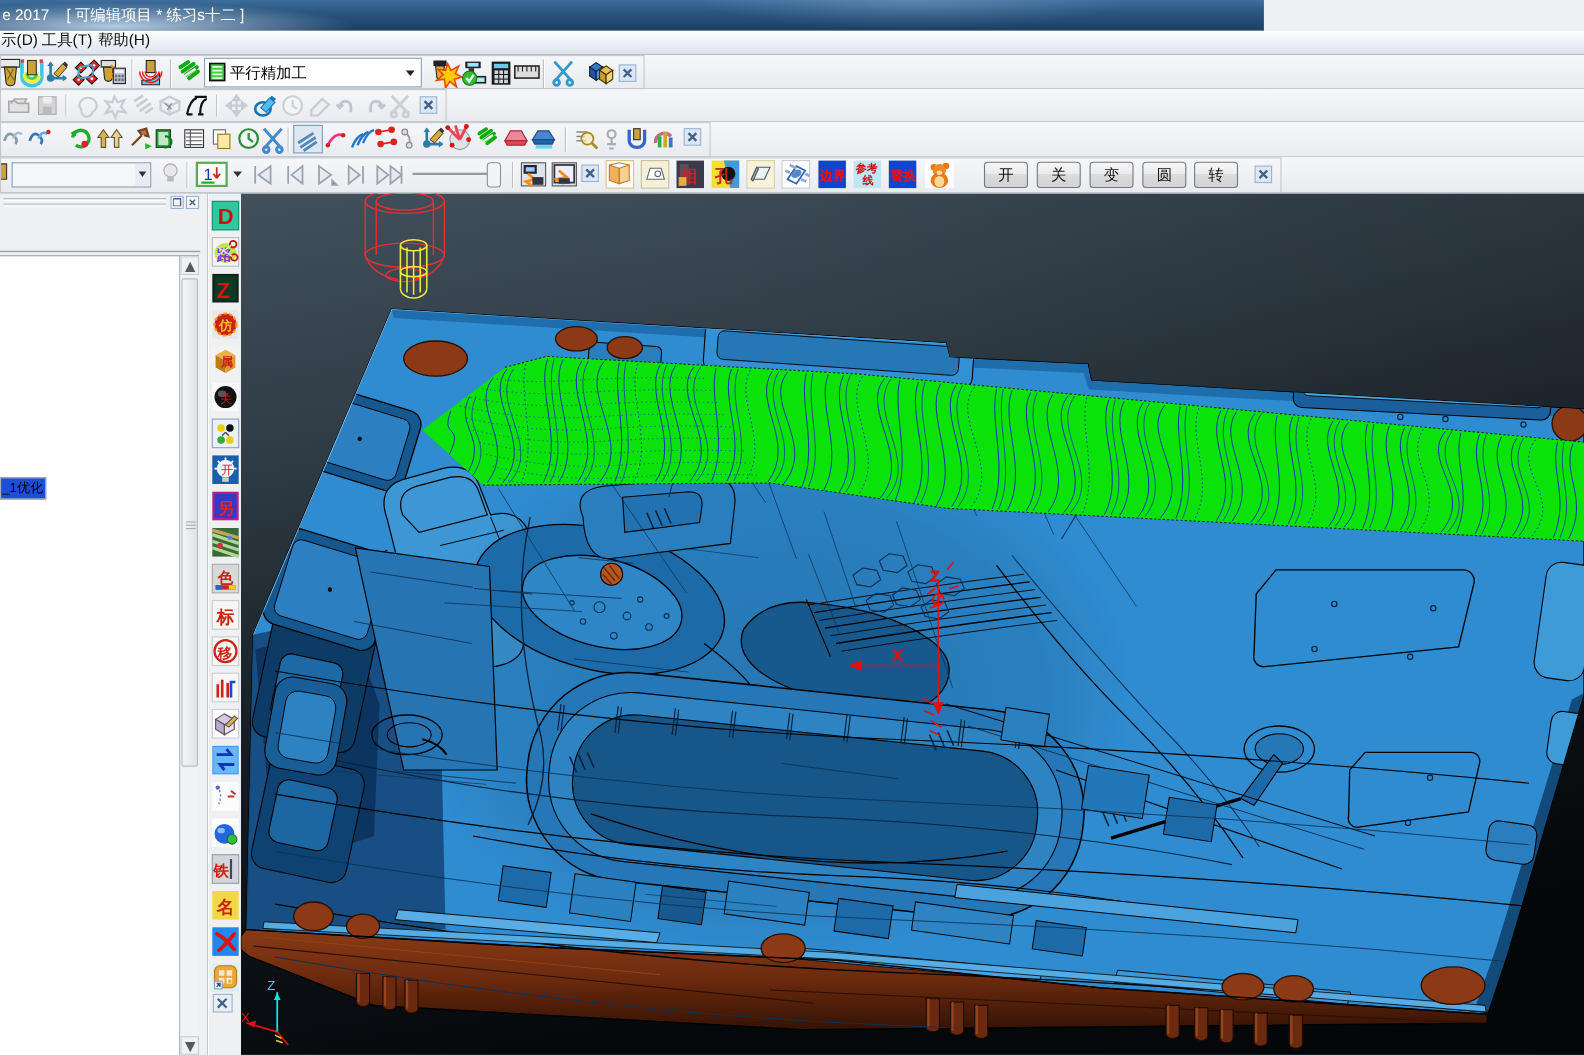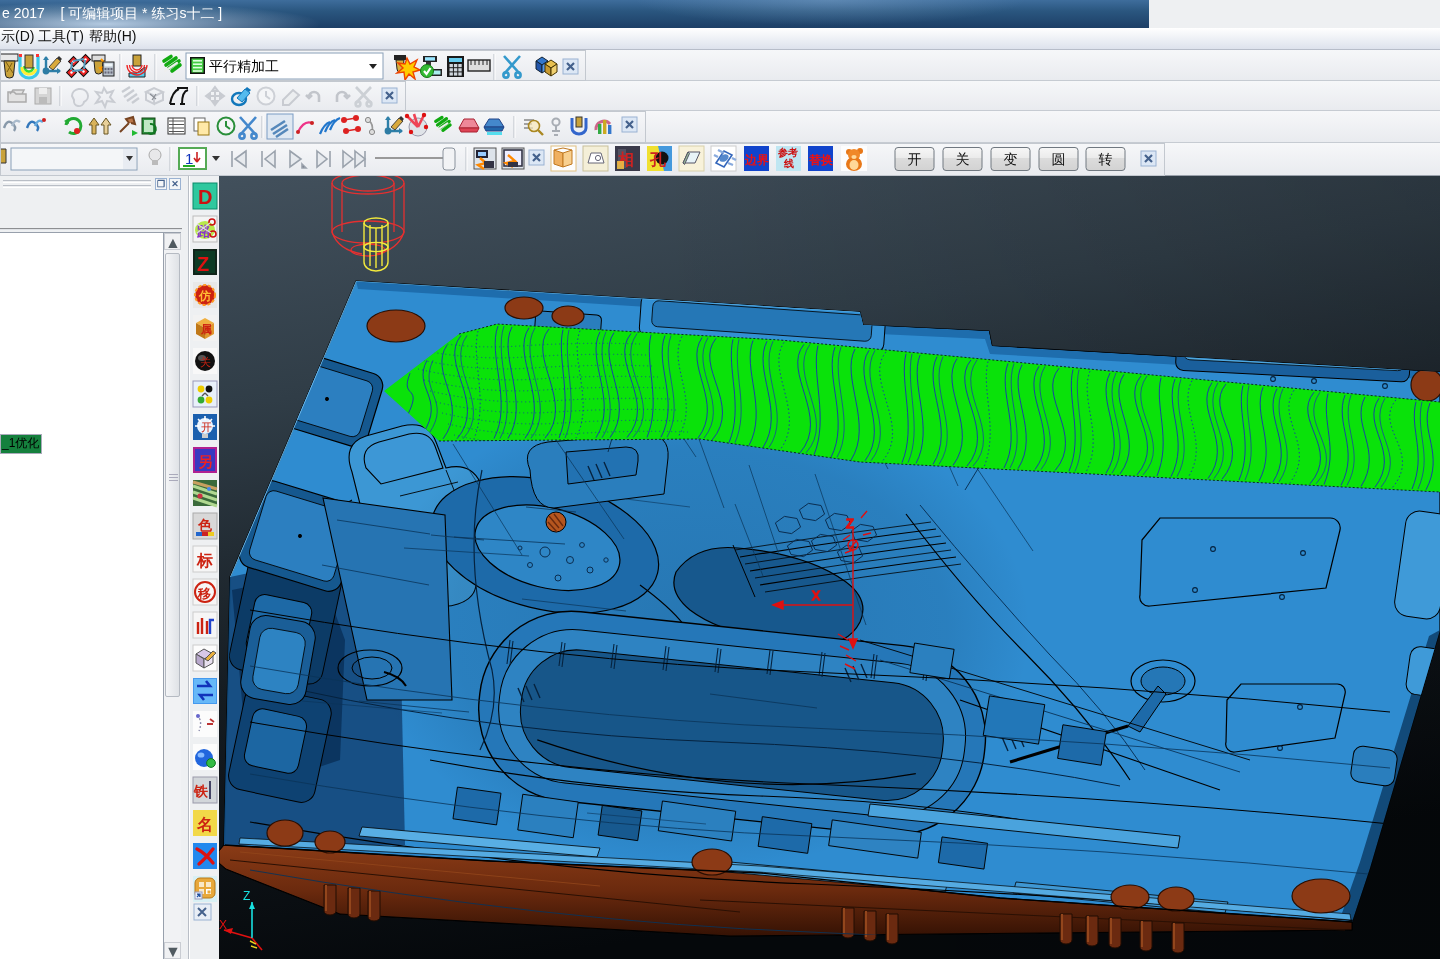--- a/index.html
+++ b/index.html
@@ -26,21 +26,21 @@
   border-top:1px solid #b9bec6; border-bottom:1px solid #fff; }
 .wbtn { position:absolute; top:2px; width:12px; height:12px; background:#f4f6f8; border:1px solid #9ab2d2;
   color:#44618c; font-size:9px; line-height:10px; text-align:center; font-weight:bold; }
 #lptool { position:absolute; left:0; top:17px; width:182px; height:37px; background:#eef0f2;
   border-bottom:2px groove #dfe2e6; }
 #lpwhite { position:absolute; left:0; top:56px; width:164px; height:727px; background:#fff; border-top:1px solid #98a0ac; border-right:1px solid #98a0ac; }
 #lpscroll { position:absolute; left:164px; top:56px; width:17px; height:727px; background:#f1f2f4; border-top:1px solid #98a0ac; }
 #lpscroll .arr { position:absolute; left:0; width:17px; height:17px; background:#f0f1f3; border:1px solid #c9ccd2; color:#505a60; }
 #thumb { position:absolute; left:1px; top:20px; width:15px; height:444px; background:linear-gradient(90deg,#f4f5f7,#dfe2e6); border:1px solid #b5bac2; border-radius:2px; }
 #thumb .g { position:absolute; left:3px; top:220px; width:9px; height:1px; border-top:1px solid #aab; box-shadow:0 3px 0 #aab, 0 6px 0 #aab; }
-#lplabel { position:absolute; left:0px; top:258px; background:#15803d; border:1px solid #aab; font-size:12px; padding:0 2px 1px 1px; color:#000; }
+#lplabel { position:absolute; left:0px; top:258px; background:#1d4ed8; border:1px solid #aab; font-size:12px; padding:0 2px 1px 1px; color:#000; }
 svg text { font-family:"Liberation Sans",sans-serif; }
 </style></head>
 <body>
 <div id="titlebar">
     <div class="hl"></div>
     <div class="hl2"></div>
     <div class="t">e 2017&nbsp;&nbsp;&nbsp;&nbsp;[ 可编辑项目 * 练习s十二 ]</div>
   </div>
 <div id="menubar">
     <span style="left:1px">示(D)</span>

